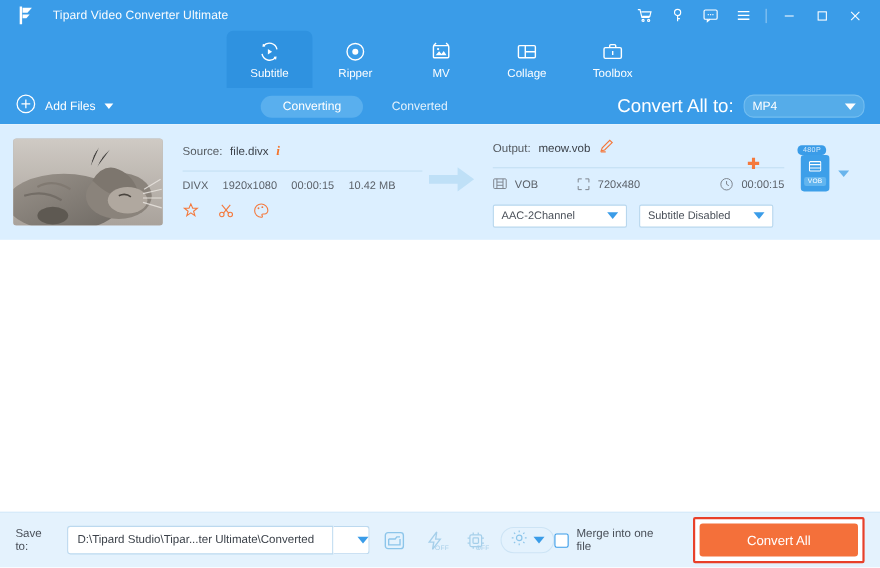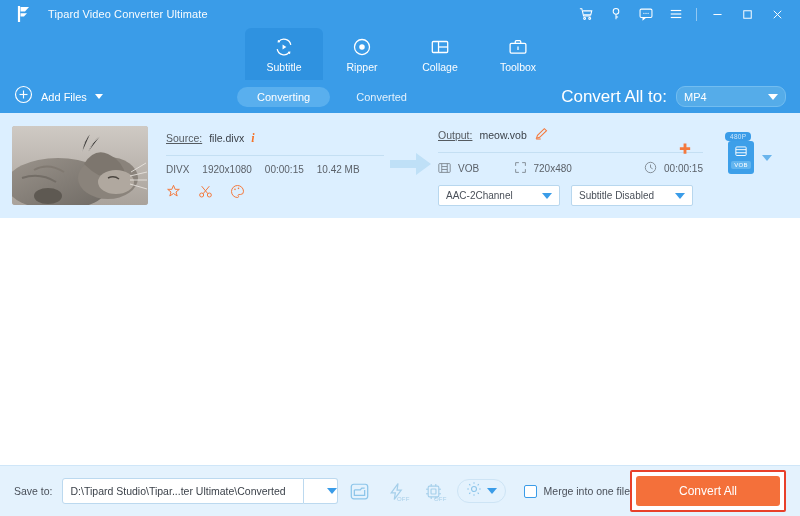--- a/index.html
+++ b/index.html
@@ -44,31 +44,31 @@
   .fmt-select .c { margin-left: auto; }
 
   
   .content { flex: 1 1 auto; background: #ffffff; position: relative; overflow: hidden; }
   .filecard { background: #dcefff; height: 105px; display: flex; align-items: center; padding: 0 12px; position: relative; }
   .thumb { width: 136px; height: 79px; border-radius: 3px; overflow: hidden; flex: 0 0 auto; position: relative; background:#b9b3ad; }
   .thumb svg { display:block; width:100%; height:100%; }
 
   .src-panel { margin-left: 18px; width: 218px; }
   .row1 { display: flex; align-items: center; gap: 7px; height: 20px; }
-  .lab { font-size: 10.5px; color: #555b61; text-decoration: underline; }
+  .lab { font-size: 10.5px; color: #555b61; }
   .val { font-size: 10.5px; color: #3c424a; }
   .info-i { color: #f4742b; font-size: 12px; font-style: italic; font-family: "Liberation Serif", serif; font-weight: bold; cursor: pointer; }
   .hline { height: 1px; background: #c4dff3; margin: 7px 0 8px 0; }
   .meta { display: flex; align-items: center; gap: 13px; font-size: 10px; color: #5b6169; }
   .editicons { display: flex; gap: 17px; margin-top: 9px; }
   .editicons span { cursor: pointer; display:block; }
 
   .arrow { margin: 0 6px; flex: 0 0 auto; }
 
-  .out-panel { width: 265px; }
+  .out-panel { margin-left: 10px; width: 265px; }
   .pencil { cursor: pointer; }
   .plus-orange { position: absolute; right: 107px; top: 29px; cursor: pointer; }
   .out-meta { display: flex; align-items: center; font-size: 10px; color: #5b6169; gap: 7px; }
   .out-meta .gap { width: 28px; }
   .out-meta .gap2 { width: 80px; }
   .selects { display: flex; gap: 11px; margin-top: 9px; }
   .sel { width: 122px; height: 21px; background: #ffffff; border: 1px solid #b8d7ee; border-radius: 2px; display: flex; align-items: center; padding: 0 7px; cursor: pointer; }
   .sel .v { font-size: 10px; color: #4a5059; }
   .caret-blue { margin-left: auto; width: 0; height: 0; border-left: 5px solid transparent; border-right: 5px solid transparent; border-top: 6px solid #3a9ce8; }
 
@@ -82,21 +82,21 @@
   .saveto-lbl { font-size: 10.5px; color: #4a5059; margin-right: 9px; }
   .path-input { width: 242px; height: 26px; background: #ffffff; border: 1px solid #bcd9ef; border-radius: 3px 0 0 3px; display: flex; align-items: center; padding: 0 8px; }
   .path-input .p { font-size: 10.5px; color: #3c424a; white-space: nowrap; overflow: hidden; }
   .path-caret { width: 34px; height: 26px; background: #ffffff; border: 1px solid #bcd9ef; border-left: none; border-radius: 0 3px 3px 0; display: flex; align-items: center; justify-content: center; cursor: pointer; }
   .ibtn { width: 30px; height: 28px; display: flex; align-items: center; justify-content: center; margin-left: 7px; cursor: pointer; position: relative; }
   .offtag { position: absolute; right: 2px; bottom: 3px; font-size: 6px; color: #a8cfe9; letter-spacing: .2px; }
   .gearbtn { display: flex; align-items: center; gap: 5px; margin-left: 8px; border: 1px solid #cde4f5; border-radius: 13px; height: 24px; padding: 0 8px; cursor: pointer; }
   .merge { display: flex; align-items: center; gap: 7px; margin-left: auto; cursor: pointer; }
   .chk { width: 13px; height: 13px; border: 1px solid #3a9ce8; border-radius: 2px; background: #fff; }
   .merge .m { font-size: 10.5px; color: #4a5059; }
-  .convert-wrap { margin-left: 0; border: 2px solid #e8402a; border-radius: 2px; padding: 4px; background: #ffffff; }
+  .convert-wrap { margin-left: 20px; border: 2px solid #e8402a; border-radius: 2px; padding: 4px; background: #ffffff; }
   .convert-btn { width: 144px; height: 30px; background: #f4703a; border-radius: 3px; color: #ffffff; font-size: 12px; display: flex; align-items: center; justify-content: center; cursor: pointer; }
 </style>
 </head>
 <body>
 
 <div class="app">
 
   <div class="header">
     <div class="titlebar">
       <span class="logo">
@@ -174,20 +174,32 @@
         <span class="tlabel">Subtitle</span>
       </div>
       <div class="tab">
         <span>
           <svg width="22" height="22" viewBox="0 0 24 24" fill="none" stroke="#fff" stroke-width="1.4">
             <circle cx="12" cy="12" r="8.2"></circle>
               <circle cx="12" cy="12" r="3" fill="#fff" stroke="none"></circle>
           </svg>
         </span>
         <span class="tlabel">Ripper</span>
+      </div>
+      <div class="tab">
+        <span>
+          <svg width="22" height="22" viewBox="0 0 24 24" fill="none" stroke="#fff" stroke-width="1.4">
+            <rect x="4.4" y="6" width="15.2" height="12" rx="1"></rect>
+            <path d="M4.4 6 L7 3.4"></path>
+              <path d="M19.6 6 L17 3.4"></path>
+            <path d="M6.6 15.4 L10 11.6 L12.4 14.2 L14.6 11.2 L17.4 15.4 Z" fill="#fff" stroke="none"></path>
+            <circle cx="9" cy="9.4" r="1.1" fill="#fff" stroke="none"></circle>
+          </svg>
+        </span>
+        <span class="tlabel">MV</span>
       </div>
       <div class="tab">
         <span>
           <svg width="22" height="22" viewBox="0 0 24 24" fill="none" stroke="#fff" stroke-width="1.4">
             <rect x="3.6" y="6" width="16.8" height="12" rx="1.2"></rect>
             <path d="M10.4 6 V18"></path>
               <path d="M10.4 12 H20.4"></path>
           </svg>
         </span>
         <span class="tlabel">Collage</span>

